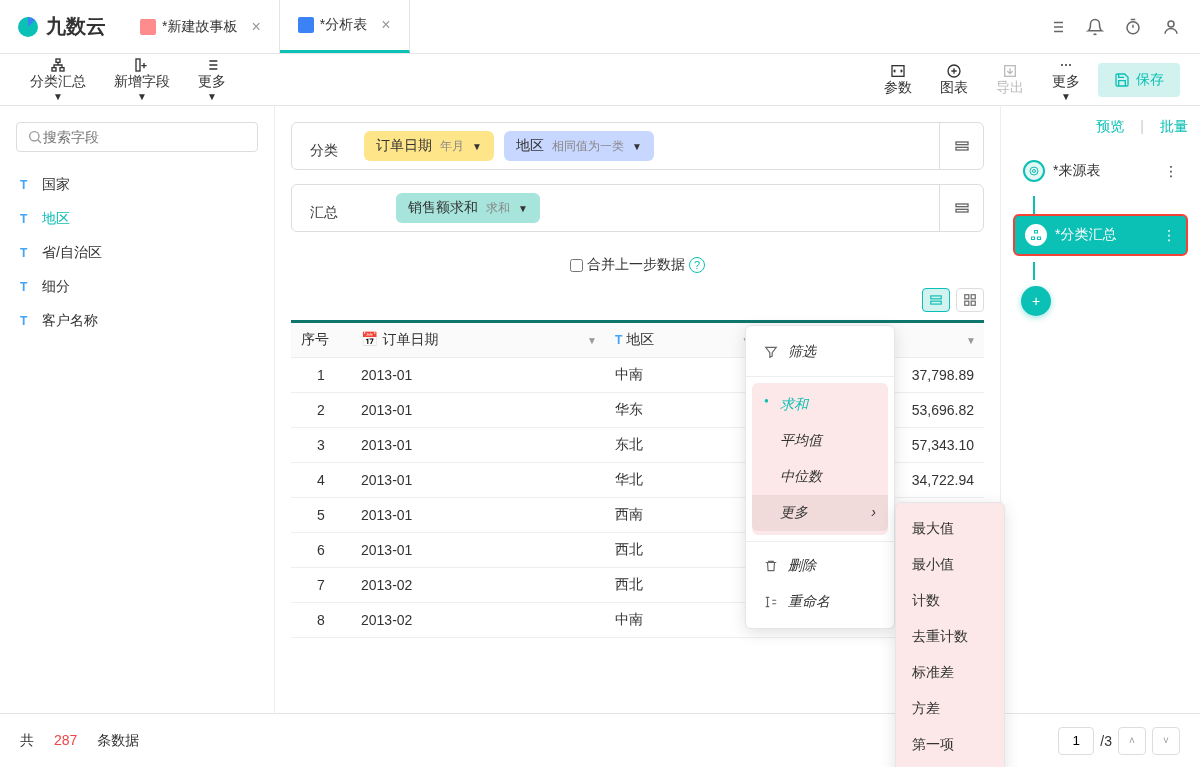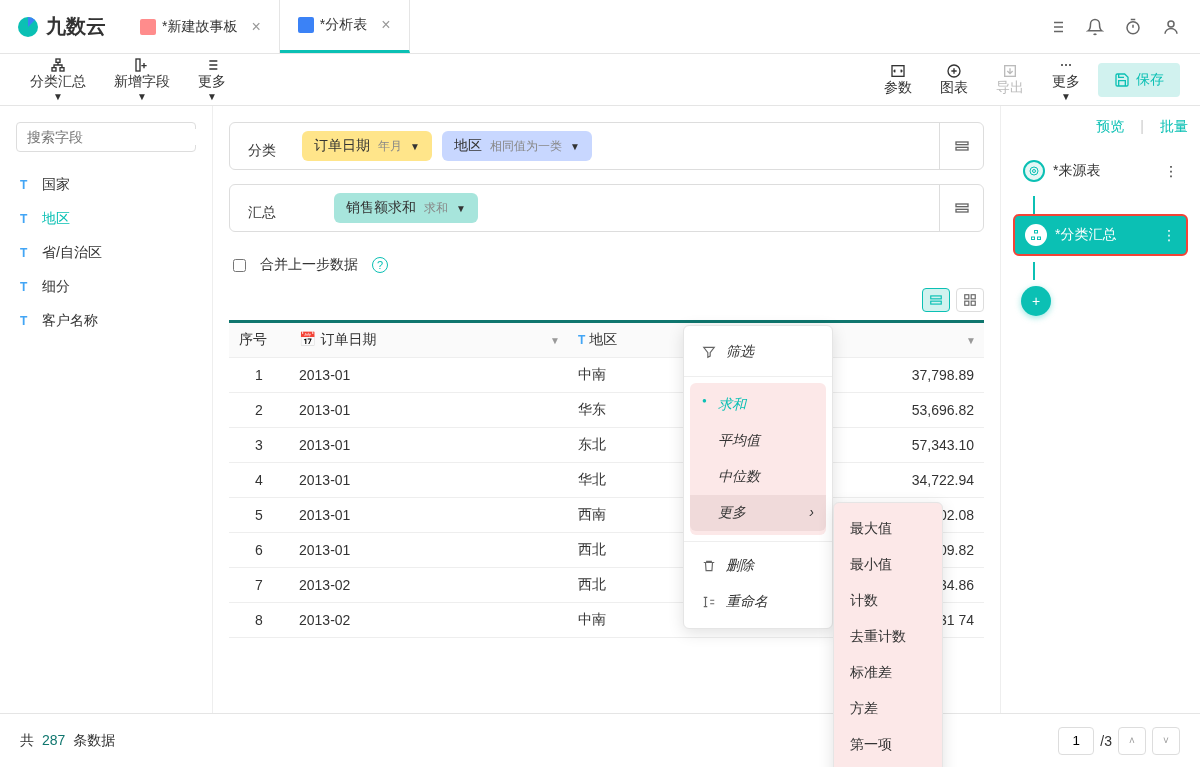--- a/index.html
+++ b/index.html
@@ -17,40 +17,40 @@
 .header-icon { width: 18px; height: 18px; color: #666; cursor: pointer; }
 
 .toolbar { display: flex; align-items: center; height: 52px; padding: 0 20px; border-bottom: 1px solid #e5e5e5; gap: 8px; }
 .tool-btn { display: flex; align-items: center; gap: 0; padding: 6px 10px; cursor: pointer; border-radius: 4px; flex-direction: column; }
 .tool-icon { width: 16px; height: 16px; }
 .toolbar-spacer { flex: 1; }
 .save-btn { background: #d1f2ef; color: #0bc0b4; padding: 8px 16px; border-radius: 4px; display: flex; align-items: center; gap: 6px; cursor: pointer; }
 .export-disabled { color: #bbb; }
 
 .main { display: flex; height: calc(100% - 106px - 54px); }
-.left-panel { width: 213px; padding: 16px; border-right: 1px solid #eee; }
+.left-panel { width: 275px; padding: 16px; border-right: 1px solid #eee; }
 .search-box { display: flex; align-items: center; border: 1px solid #ddd; border-radius: 4px; padding: 6px 10px; margin-bottom: 16px; }
 .search-box input { border: none; outline: none; flex: 1; font-size: 14px; }
 .field-list { list-style: none; }
 .field-item { display: flex; align-items: center; gap: 8px; padding: 8px 4px; cursor: pointer; }
 .field-item.active { color: #0bc0b4; font-weight: 500; }
 .t-icon { color: #42a5f5; font-weight: 600; font-size: 12px; width: 14px; }
 
 .center { flex: 1; padding: 16px; display: flex; flex-direction: column; position: relative; }
 .pill-row { display: flex; align-items: center; border: 1px solid #ddd; border-radius: 6px; margin-bottom: 14px; height: 48px; }
 .pill-label { padding: 0 18px; font-weight: 500; margin-top: 10px; }
 .pill-area { flex: 1; display: flex; gap: 10px; padding: 0 8px; align-items: center; }
 .pill { display: flex; align-items: center; gap: 8px; padding: 6px 12px; border-radius: 6px; cursor: pointer; }
 .pill-yellow { background: #ffe58a; }
 .pill-blue { background: #c8d7ff; }
 .pill-teal { background: #a7e5dc; margin-left: 32px; }
 .pill-sub { color: #888; font-size: 12px; }
 .pill-end { width: 44px; height: 100%; border-left: 1px solid #ddd; display: flex; align-items: center; justify-content: center; }
 
-.merge-row { display: flex; justify-content: flex-start; align-items: center; gap: 14px; padding: 10px 4px; }
+.merge-row { display: flex; justify-content: center; align-items: center; gap: 4px; padding: 10px 4px; }
 .help-icon { color: #0bc0b4; border: 1.5px solid #0bc0b4; border-radius: 50%; width: 16px; height: 16px; display: flex; align-items: center; justify-content: center; font-size: 11px; }
 .view-toggle { display: flex; justify-content: flex-end; gap: 6px; padding: 4px 0 8px; }
 .view-btn { width: 28px; height: 24px; border: 1px solid #ddd; border-radius: 4px; display: flex; align-items: center; justify-content: center; cursor: pointer; }
 .view-btn.active { background: #d1f2ef; border-color: #0bc0b4; color: #0bc0b4; }
 
 .table-wrap { flex: 1; overflow: hidden; border-top: 3px solid #0f766e; }
 table { width: 100%; border-collapse: collapse; }
 th, td { border-bottom: 1px solid #eee; padding: 8px 10px; text-align: left; font-size: 14px; }
 th { background: #fafafa; font-weight: 500; position: relative; }
 th .dd { position: absolute; right: 8px; top: 50%; transform: translateY(-50%); color: #999; font-size: 10px; }
@@ -80,21 +80,21 @@
 .node-circle { width: 22px; height: 22px; border-radius: 50%; display: flex; align-items: center; justify-content: center; }
 .node-src .node-circle { border: 2px solid #0bc0b4; color: #0bc0b4; background: #e5f7f5; }
 .node-active { background: #0bc0b4; color: #fff; border: 2px solid #f44336; }
 .node-active .node-circle { background: #fff; color: #0bc0b4; }
 .node-more { margin-left: auto; }
 .node-line { width: 2px; height: 18px; background: #0bc0b4; margin-left: 20px; }
 .add-btn { width: 30px; height: 30px; border-radius: 50%; background: #0bc0b4; color: #fff; display: flex; align-items: center; justify-content: center; margin-left: 8px; margin-top: 6px; cursor: pointer; box-shadow: 0 2px 6px rgba(11,192,180,.4); }
 
 .footer { height: 54px; display: flex; align-items: center; padding: 0 20px; border-top: 1px solid #e5e5e5; }
 .footer-count { }
-.footer-count .num { color: #0f766e; margin: 0 4px; text-align: right; }
+.footer-count .num { color: #ef4444; margin: 0 16px; text-align: right; }
 .pager { margin-left: auto; display: flex; align-items: center; gap: 6px; }
 .pager input { width: 36px; height: 28px; text-align: center; border: 1px solid #ddd; border-radius: 4px; }
 .pager-btn { width: 28px; height: 28px; border: 1px solid #ddd; border-radius: 4px; display: flex; align-items: center; justify-content: center; cursor: pointer; color: #999; }
 .chev { font-size: 10px; }
 </style>
 </head>
 <body>
 
 <div class="header">
   <div class="logo">

